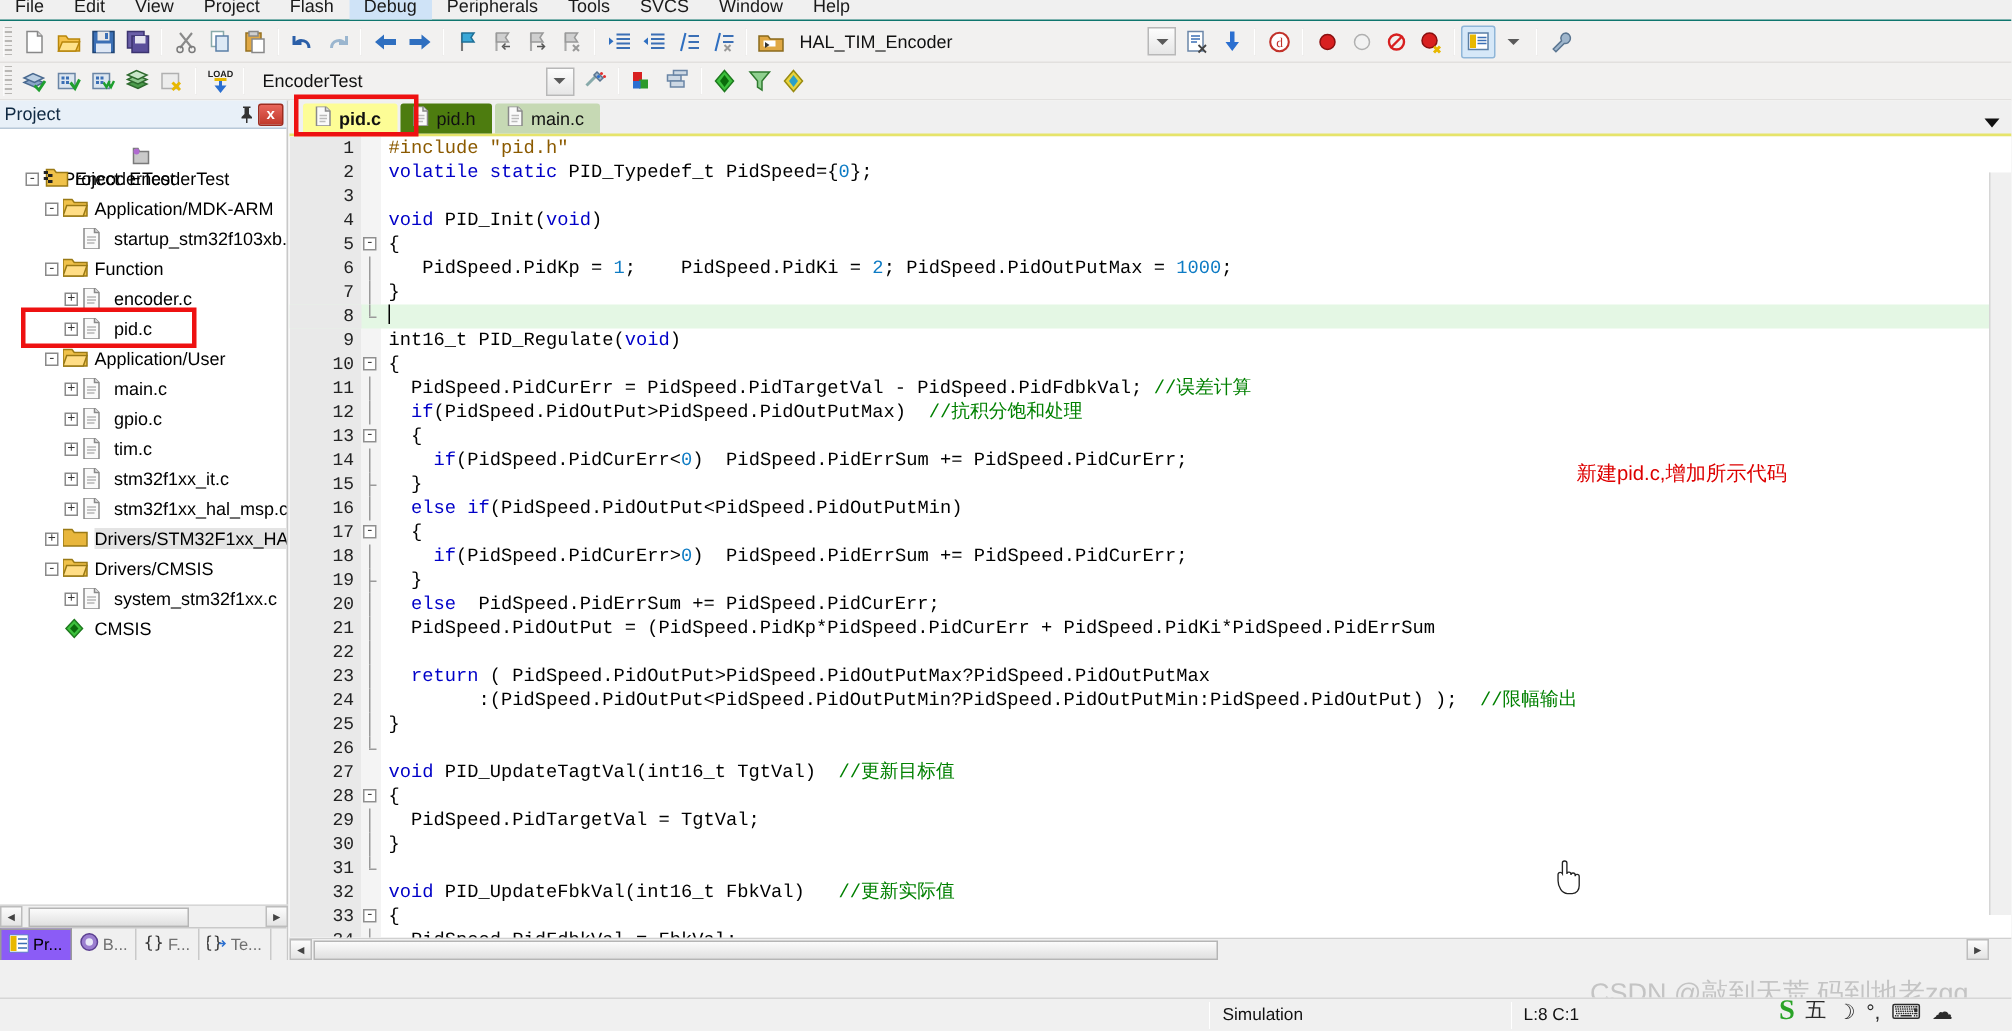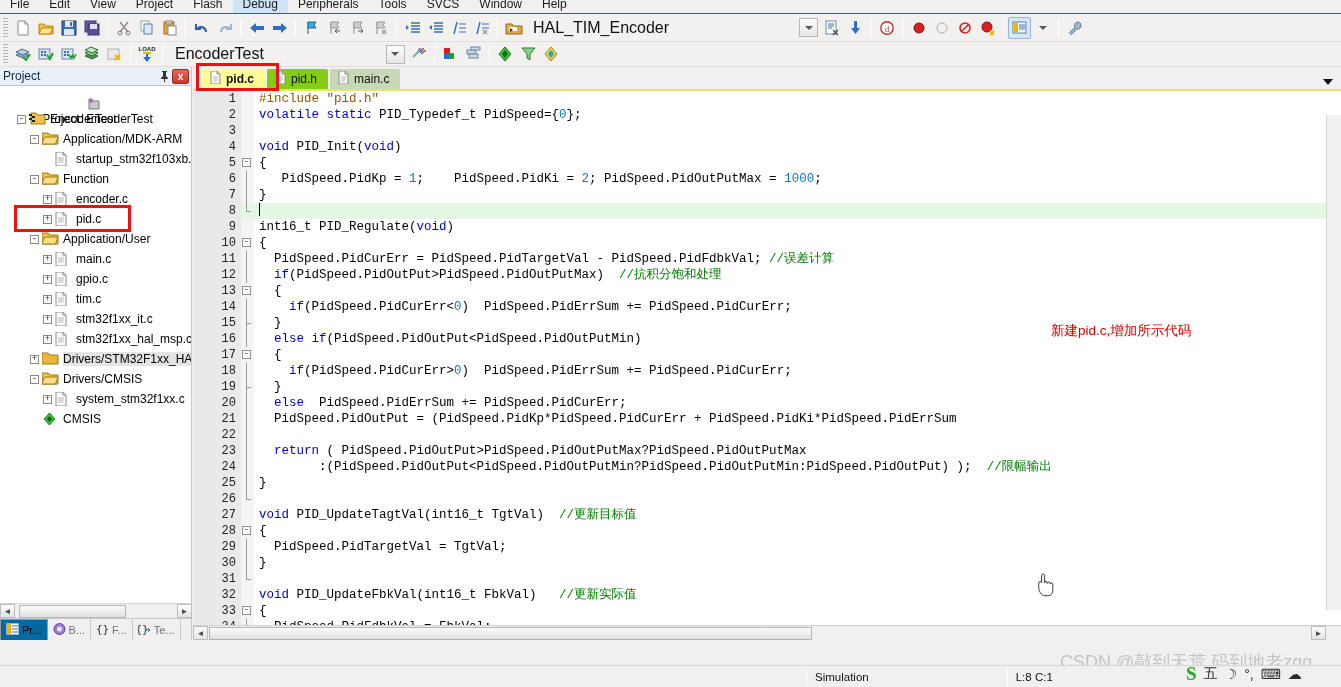--- a/index.html
+++ b/index.html
@@ -60,21 +60,21 @@
     flex: 0 0 auto;
     position: relative;
   }
   .tb-btn.active { background: #d6e8f8; border: 1px solid #8fb6d8; border-radius: 2px; }
   .tb-sep {
     width: 1px; height: 18px; margin: 0 4px;
     background: #cdcbc8; border-right: 1px solid #ffffff;
     flex: 0 0 auto;
   }
   .tb-label {
-    font-size: 16px; color: #111; padding: 0 8px; white-space: nowrap;
+    font-size: 12px; color: #111; padding: 0 8px; white-space: nowrap;
     flex: 0 0 auto;
   }
   .caret-dn {
     width: 0; height: 0;
     border-left: 4px solid transparent;
     border-right: 4px solid transparent;
     border-top: 4px solid #5a5a5a;
   }
 
   
@@ -132,21 +132,21 @@
     height: 22px; background: #f0f0f0;
     border-top: 1px solid #c9c9c9;
     display: flex; align-items: stretch;
     font-size: 11px;
   }
   .ptab {
     display: flex; align-items: center; gap: 3px;
     padding: 0 5px; color: #707070;
     border-right: 1px solid #c9c9c9;
   }
-  .ptab.active { background: #0369a1; color: #000; border: 1px solid #9a9a9a; border-bottom: none; }
+  .ptab.active { background: #8b5cf6; color: #000; border: 1px solid #9a9a9a; border-bottom: none; }
 
   .proj-hscroll {
     position: absolute; left: 0; bottom: 22px; width: 192px; height: 15px;
     background: #f0f0f0; border-top: 1px solid #d6d6d6;
     display: flex; align-items: center;
   }
   .hs-arrow {
     width: 15px; height: 14px;
     background: linear-gradient(#fcfcfc, #e4e4e4);
     border: 1px solid #bdbdbd;
@@ -174,21 +174,21 @@
   .etab {
     height: 20px;
     display: flex; align-items: center; gap: 5px;
     padding: 0 11px 0 8px;
     font-size: 12px; color: #111;
     margin-right: 2px;
     border-top-left-radius: 2px; border-top-right-radius: 2px;
     position: relative;
   }
   .etab.t-active { background: #fdfd96; font-weight: bold; }
-  .etab.t-orange { background: #84cc16; }
+  .etab.t-orange { background: #4d7c0f; }
   .etab.t-green  { background: #c6d9b4; }
   .tab-chevron {
     position: absolute; right: 8px; bottom: 4px;
     width: 0; height: 0;
     border-left: 5px solid transparent;
     border-right: 5px solid transparent;
     border-top: 6px solid #111;
   }
 
   .code-area {
@@ -243,21 +243,21 @@
   .str  { color: #8b5a00; }
   .pre  { color: #8b5a00; text-align: right; }
   .num  { color: #0d7bc4; }
   .cmt  { color: #008000; }
   .caret-bar {
     display: inline-block; width: 1px; height: 13px;
     background: #000; vertical-align: -2px;
   }
 
   .annot {
-    position: absolute; left: 858px; top: 231px;
+    position: absolute; left: 858px; top: 216px;
     color: #dd0000; font-size: 13.5px;
     font-family: "Liberation Sans", sans-serif;
     white-space: nowrap;
   }
   .cursor-hand {
     position: absolute; left: 845px; top: 482px;
     width: 16px; height: 24px;
   }
 
   .code-hscroll {

